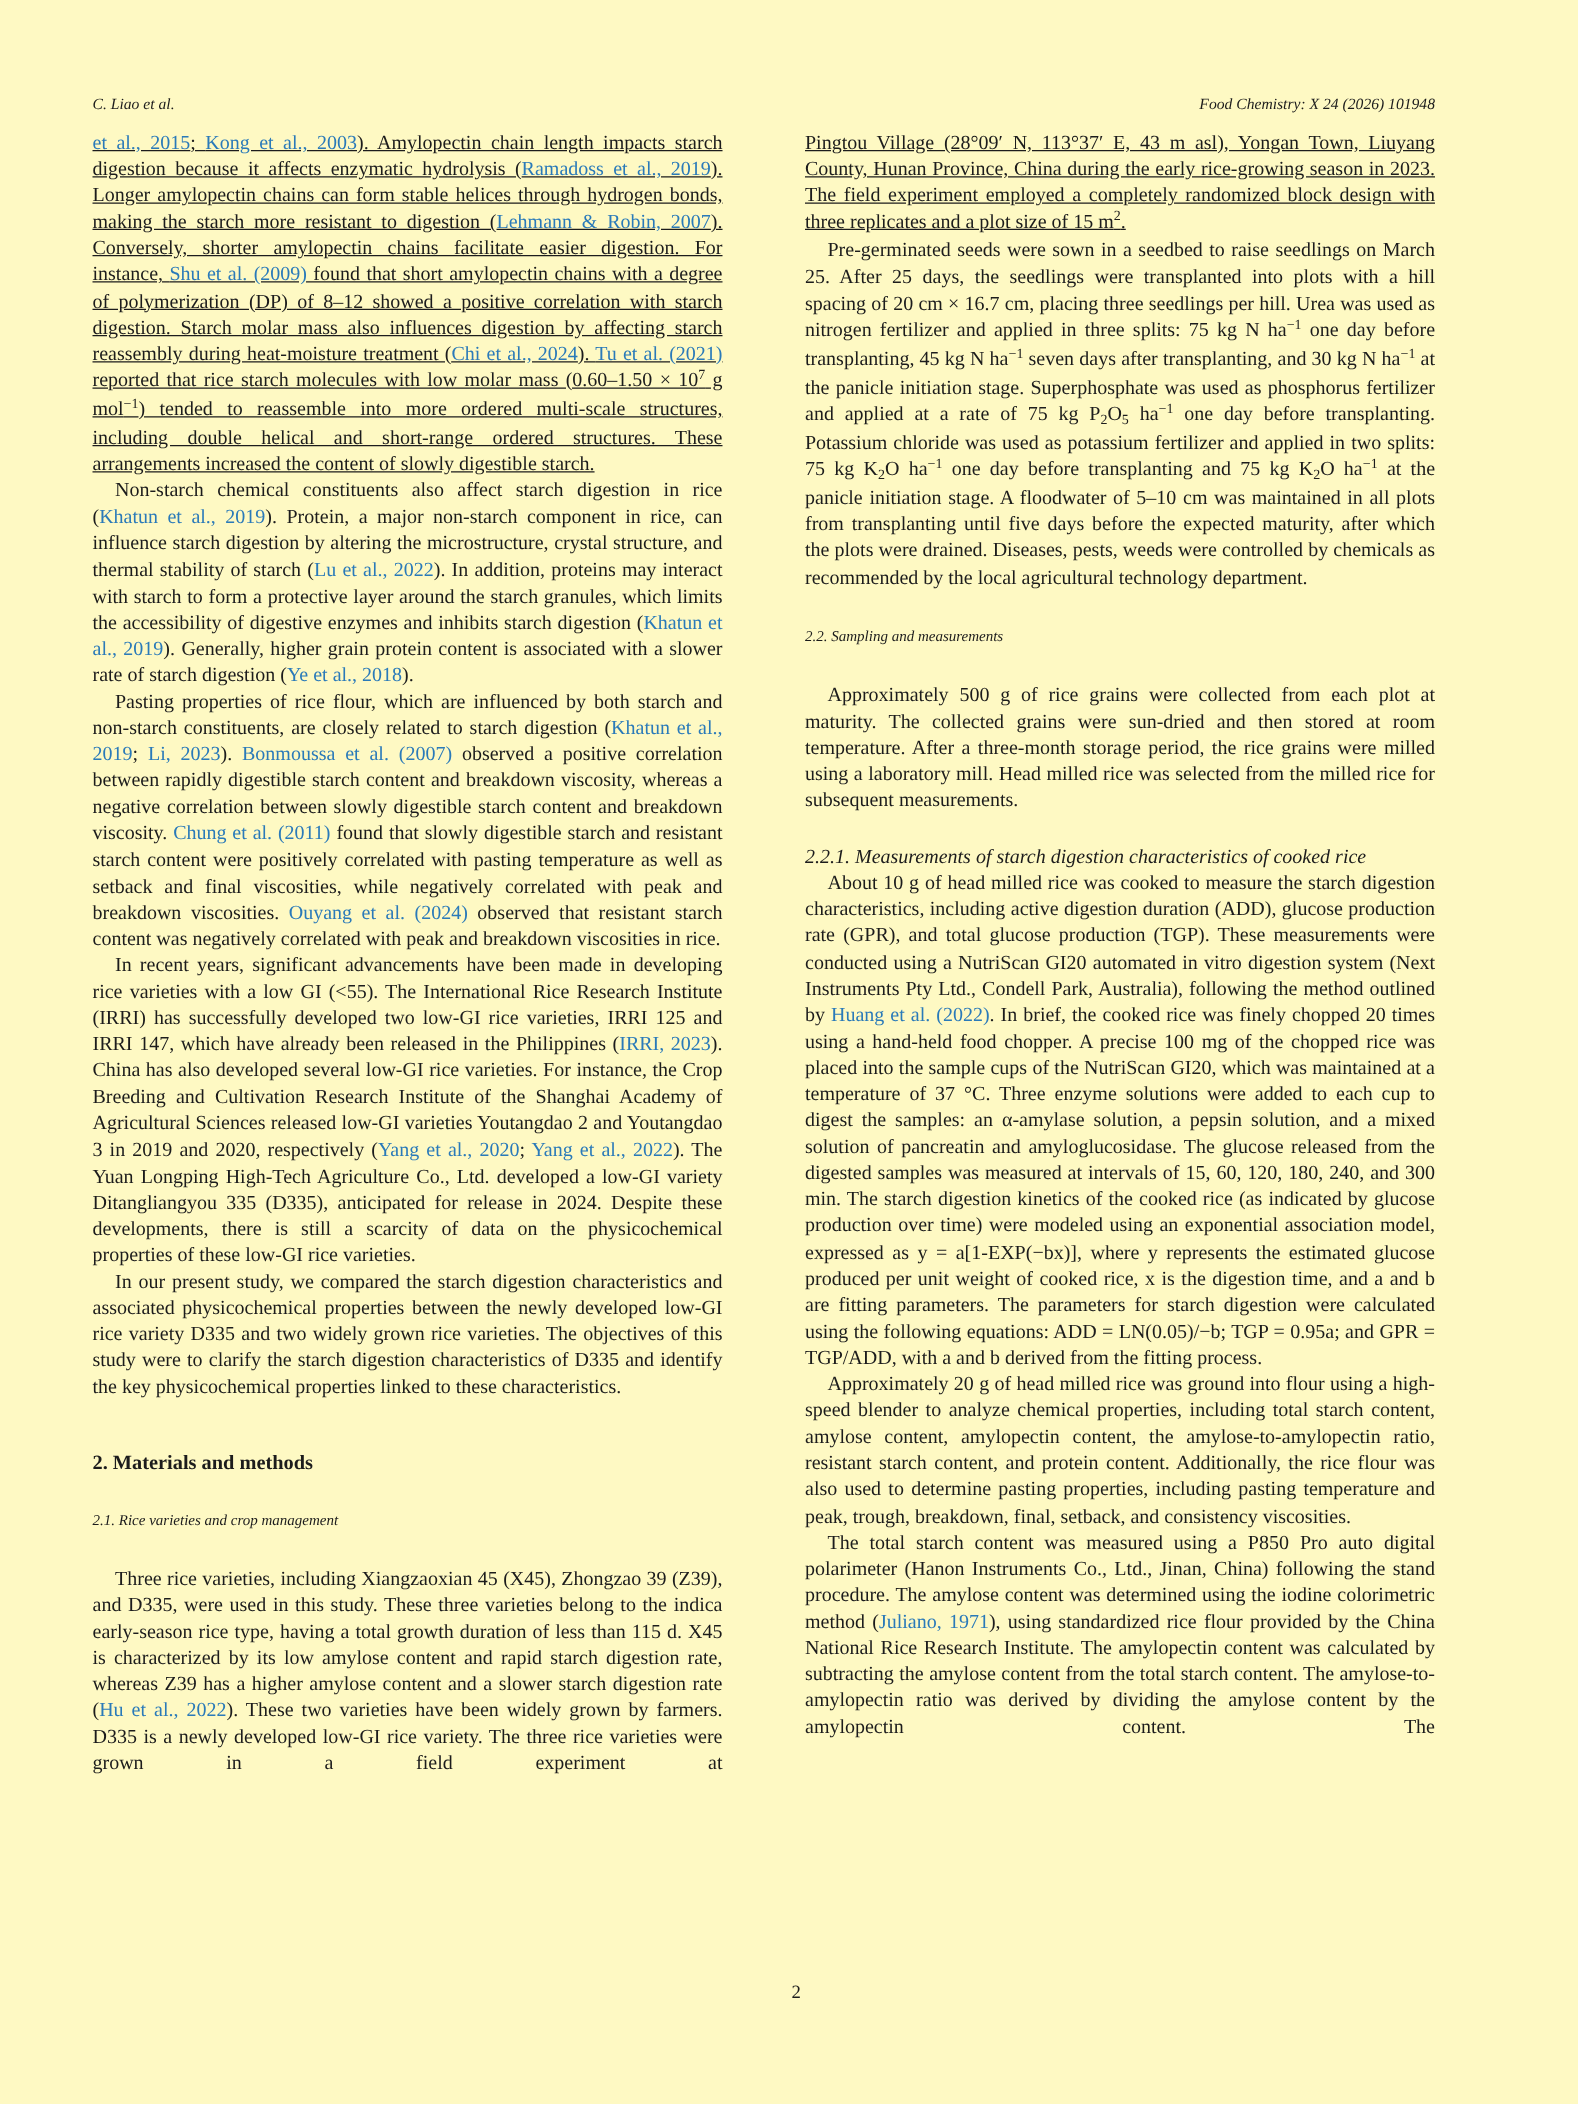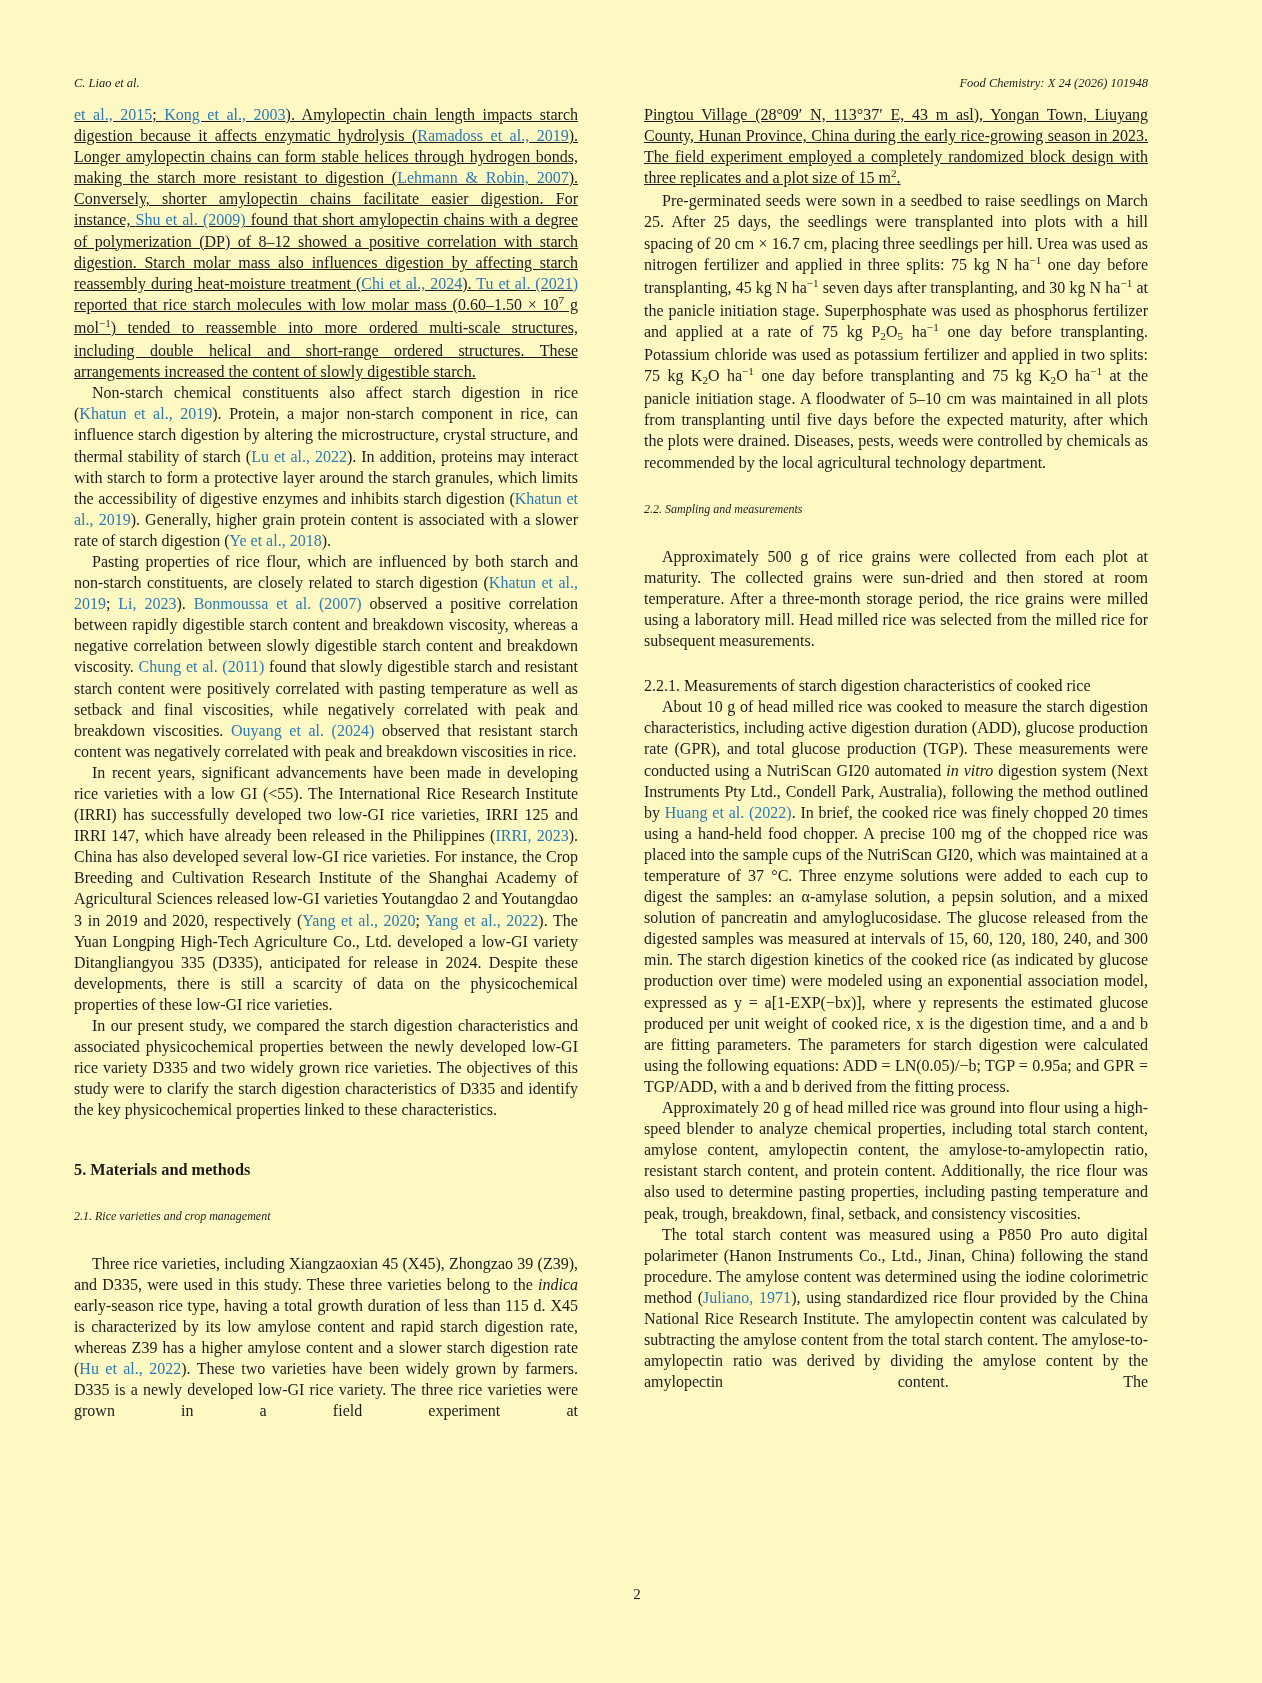--- a/index.html
+++ b/index.html
@@ -31,25 +31,25 @@
   .col p.jlast{text-align-last:justify;}
   .h2{
     font-weight:bold;font-size:16.3px;
     margin:38px 0 26px 0;text-indent:0;text-align:left;
   }
   .h3{
     font-style:italic;font-size:12px;
     margin:26px 0 26px 0;text-indent:0;text-align:left;
   }
   .h4{
-    font-size:16px;
+    font-style:italic;font-size:16px;
     margin:24px 0 0 0;text-indent:0;text-align:left;
   }
   .lnk{color:var(--link,#2a7ab9);}
-  .it{font-style:italic;}
+  .it{}
   .sup{font-size:70%;vertical-align:baseline;position:relative;top:-0.55em;}
   .sub{font-size:70%;vertical-align:baseline;position:relative;top:0.25em;}
   .ftr{
     position:absolute;top:1586px;left:0;width:100%;
     text-align:center;font-size:15px;color:#1c1c1c;
   }
 </style>
 </head>
 <body>
 
@@ -61,21 +61,21 @@
   </div>
 
   <div class="cols">
 
     <div class="col">
       <p class="noind"><span class="lnk">et al., 2015</span>; <span class="lnk">Kong et al., 2003</span>). Amylopectin chain length impacts starch digestion because it affects enzymatic hydrolysis (<span class="lnk">Ramadoss et al., 2019</span>). Longer amylopectin chains can form stable helices through hydrogen bonds, making the starch more resistant to digestion (<span class="lnk">Lehmann &amp; Robin, 2007</span>). Conversely, shorter amylopectin chains facilitate easier digestion. For instance, <span class="lnk">Shu et al. (2009)</span> found that short amylopectin chains with a degree of polymerization (DP) of 8–12 showed a positive correlation with starch digestion. Starch molar mass also influences digestion by affecting starch reassembly during heat-moisture treatment (<span class="lnk">Chi et al., 2024</span>). <span class="lnk">Tu et al. (2021)</span> reported that rice starch molecules with low molar mass (0.60–1.50 × 10<span class="sup">7</span> g mol<span class="sup">−1</span>) tended to reassemble into more ordered multi-scale structures, including double helical and short-range ordered structures. These arrangements increased the content of slowly digestible starch.</p>
       <p>Non-starch chemical constituents also affect starch digestion in rice (<span class="lnk">Khatun et al., 2019</span>). Protein, a major non-starch component in rice, can influence starch digestion by altering the microstructure, crystal structure, and thermal stability of starch (<span class="lnk">Lu et al., 2022</span>). In addition, proteins may interact with starch to form a protective layer around the starch granules, which limits the accessibility of digestive enzymes and inhibits starch digestion (<span class="lnk">Khatun et al., 2019</span>). Generally, higher grain protein content is associated with a slower rate of starch digestion (<span class="lnk">Ye et al., 2018</span>).</p>
       <p>Pasting properties of rice flour, which are influenced by both starch and non-starch constituents, are closely related to starch digestion (<span class="lnk">Khatun et al., 2019</span>; <span class="lnk">Li, 2023</span>). <span class="lnk">Bonmoussa et al. (2007)</span> observed a positive correlation between rapidly digestible starch content and breakdown viscosity, whereas a negative correlation between slowly digestible starch content and breakdown viscosity. <span class="lnk">Chung et al. (2011)</span> found that slowly digestible starch and resistant starch content were positively correlated with pasting temperature as well as setback and final viscosities, while negatively correlated with peak and breakdown viscosities. <span class="lnk">Ouyang et al. (2024)</span> observed that resistant starch content was negatively correlated with peak and breakdown viscosities in rice.</p>
       <p>In recent years, significant advancements have been made in developing rice varieties with a low GI (&lt;55). The International Rice Research Institute (IRRI) has successfully developed two low-GI rice varieties, IRRI 125 and IRRI 147, which have already been released in the Philippines (<span class="lnk">IRRI, 2023</span>). China has also developed several low-GI rice varieties. For instance, the Crop Breeding and Cultivation Research Institute of the Shanghai Academy of Agricultural Sciences released low-GI varieties Youtangdao 2 and Youtangdao 3 in 2019 and 2020, respectively (<span class="lnk">Yang et al., 2020</span>; <span class="lnk">Yang et al., 2022</span>). The Yuan Longping High-Tech Agriculture Co., Ltd. developed a low-GI variety Ditangliangyou 335 (D335), anticipated for release in 2024. Despite these developments, there is still a scarcity of data on the physicochemical properties of these low-GI rice varieties.</p>
       <p>In our present study, we compared the starch digestion characteristics and associated physicochemical properties between the newly developed low-GI rice variety D335 and two widely grown rice varieties. The objectives of this study were to clarify the starch digestion characteristics of D335 and identify the key physicochemical properties linked to these characteristics.</p>
-      <div class="h2">5. Materials and methods</div>
+      <div class="h2">2. Materials and methods</div>
       <div class="h3">2.1. Rice varieties and crop management</div>
       <p class="jlast">Three rice varieties, including Xiangzaoxian 45 (X45), Zhongzao 39 (Z39), and D335, were used in this study. These three varieties belong to the <span class="it">indica</span> early-season rice type, having a total growth duration of less than 115 d. X45 is characterized by its low amylose content and rapid starch digestion rate, whereas Z39 has a higher amylose content and a slower starch digestion rate (<span class="lnk">Hu et al., 2022</span>). These two varieties have been widely grown by farmers. D335 is a newly developed low-GI rice variety. The three rice varieties were grown in a field experiment at</p>
     </div>
 
     <div class="col">
       <p class="noind">Pingtou Village (28°09′ N, 113°37′ E, 43 m asl), Yongan Town, Liuyang County, Hunan Province, China during the early rice-growing season in 2023. The field experiment employed a completely randomized block design with three replicates and a plot size of 15 m<span class="sup">2</span>.</p>
       <p>Pre-germinated seeds were sown in a seedbed to raise seedlings on March 25. After 25 days, the seedlings were transplanted into plots with a hill spacing of 20 cm × 16.7 cm, placing three seedlings per hill. Urea was used as nitrogen fertilizer and applied in three splits: 75 kg N ha<span class="sup">−1</span> one day before transplanting, 45 kg N ha<span class="sup">−1</span> seven days after transplanting, and 30 kg N ha<span class="sup">−1</span> at the panicle initiation stage. Superphosphate was used as phosphorus fertilizer and applied at a rate of 75 kg P<span class="sub">2</span>O<span class="sub">5</span> ha<span class="sup">−1</span> one day before transplanting. Potassium chloride was used as potassium fertilizer and applied in two splits: 75 kg K<span class="sub">2</span>O ha<span class="sup">−1</span> one day before transplanting and 75 kg K<span class="sub">2</span>O ha<span class="sup">−1</span> at the panicle initiation stage. A floodwater of 5–10 cm was maintained in all plots from transplanting until five days before the expected maturity, after which the plots were drained. Diseases, pests, weeds were controlled by chemicals as recommended by the local agricultural technology department.</p>
       <div class="h3">2.2. Sampling and measurements</div>
       <p>Approximately 500 g of rice grains were collected from each plot at maturity. The collected grains were sun-dried and then stored at room temperature. After a three-month storage period, the rice grains were milled using a laboratory mill. Head milled rice was selected from the milled rice for subsequent measurements.</p>
       <div class="h4">2.2.1. Measurements of starch digestion characteristics of cooked rice</div>

